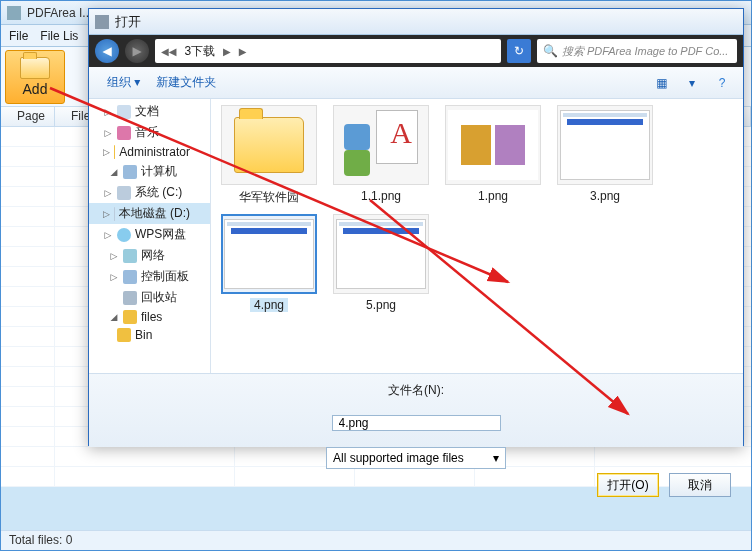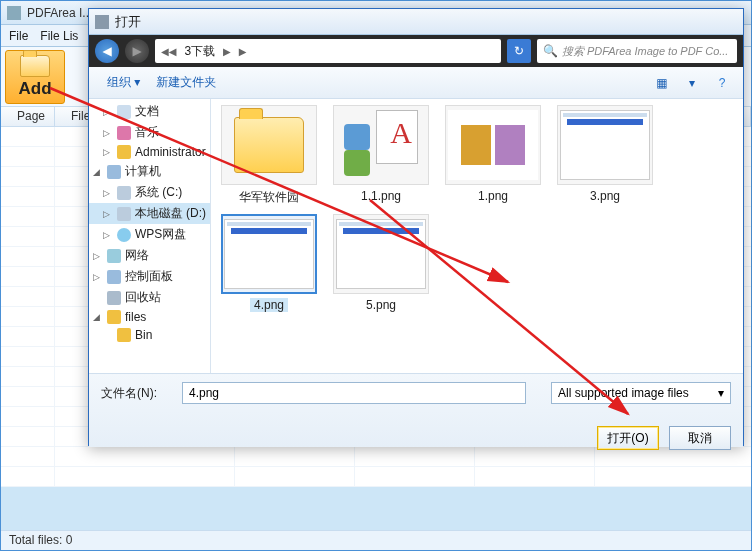--- a/index.html
+++ b/index.html
@@ -9,21 +9,21 @@
 .main-window { position: absolute; top: 0; left: 0; width: 752px; height: 551px; border: 1px solid #4a90d6; background: #cde6f7; }
 .main-titlebar { height: 24px; background: linear-gradient(#eaf3fc,#d4e7f7); display: flex; align-items: center; padding: 0 6px; border-bottom: 1px solid #a8c8e4; }
 .main-titlebar .app-icon { width: 14px; height: 14px; background: #8ab; margin-right: 6px; }
 .main-titlebar .title { color: #333; font-size: 12px; }
 .main-menu { height: 22px; background: #eaf3fc; display: flex; align-items: center; padding: 0 8px; gap: 12px; border-bottom: 1px solid #a8c8e4; }
 .main-menu span { color: #222; font-size: 12px; }
 .toolbar-row { height: 60px; background: #f4f9fe; display: flex; align-items: center; padding-left: 4px; border-bottom: 1px solid #c8dcef; }
 .add-btn { width: 60px; height: 54px; background: linear-gradient(#ffd77a,#ffb030); border: 1px solid #e09000; border-radius: 3px; display: flex; flex-direction: column; align-items: center; justify-content: center; gap: 2px; }
 .folder-glyph { width: 30px; height: 22px; background: linear-gradient(#fff3d0,#ffd060); border: 1px solid #d4a030; border-radius: 2px 4px 2px 2px; position: relative; }
 .folder-glyph::before { content:""; position:absolute; left:2px; top:-6px; width:12px; height:6px; background:#ffd060; border:1px solid #d4a030; border-bottom:none; border-radius:2px 2px 0 0; }
-.add-btn span { font-size: 17px; color: #222; font-weight: bold; }
+.add-btn span { font-size: 14px; color: #222; }
 .grid-header { height: 20px; background: linear-gradient(#fafcfe,#e8f0f8); display: flex; border-bottom: 1px solid #c8dcef; }
 .grid-header .col { padding: 2px 16px; border-right: 1px solid #c8dcef; font-size: 12px; color: #333; }
 .grid-body { background: #fff; }
 .grid-body .row { height: 20px; border-bottom: 1px solid #eef4fa; }
 .grid-body .row .cell { display:inline-block; height:100%; border-right:1px solid #eef4fa; }
 .status { position: absolute; bottom: 0; left: 0; right: 0; height: 20px; background: #eaf3fc; border-top: 1px solid #c8dcef; padding: 2px 8px; font-size: 12px; color: #333; }
 
 
 .dialog { position: absolute; top: 8px; left: 88px; width: 656px; height: 438px; border: 1px solid #2a6bbf; background: #fff; box-shadow: 0 3px 14px rgba(0,0,0,.3); }
 .dlg-titlebar { height: 26px; background: linear-gradient(#f4f8fc,#dce9f7); display: flex; align-items: center; padding: 0 6px; border-bottom: 1px solid #a8c8e4; }
@@ -38,21 +38,21 @@
 .refresh-btn { width: 24px; height: 24px; background: #3a7bd5; color: #fff; display:flex; align-items:center; justify-content:center; border-radius:2px; font-size:12px; }
 .search-box { width: 200px; height: 24px; background: #fff; border-radius: 2px; display:flex; align-items:center; padding:0 6px; gap:4px; }
 .search-box .sicon { color:#888; font-size:12px; }
 .search-box .stext { color:#888; font-style: italic; font-size: 11px; }
 .dlg-toolbar { height: 32px; background: linear-gradient(#f8fbfe,#e6eff8); display:flex; align-items:center; padding:0 10px; border-bottom:1px solid #d0dfee; }
 .dlg-toolbar .tbtn { color:#1a5fb4; font-size:12px; padding:2px 8px; }
 .dlg-toolbar .spacer { flex:1; }
 .dlg-toolbar .ricon { width:22px; height:22px; margin-left:8px; display:flex; align-items:center; justify-content:center; color:#1a5fb4; border:1px solid transparent; }
 .dlg-body { display:flex; height: 274px; }
 .tree { width: 122px; background: #fff; border-right: 1px solid #d8e4f0; overflow:hidden; padding-top:2px; }
-.tree-item { display:flex; align-items:center; gap:4px; padding:2px 4px; font-size:12px; color:#222; white-space:nowrap; }
+.tree-item { display:flex; align-items:center; gap:4px; padding:2px 20px; font-size:12px; color:#222; white-space:nowrap;text-align:center; }
 .tree-item.l1 { padding-left: 14px; }
 .tree-item.sel { background:#cde6f7; }
 .tri { width:10px; color:#666; font-size:9px; display:inline-block; }
 .ticon { width:14px; height:14px; display:inline-block; background:#f0c040; border-radius:2px; }
 .ticon.disk { background:#bcd; }
 .ticon.net { background:#9cd; }
 .ticon.cloud { background:#8ce; border-radius:50%; }
 .ticon.cp { background:#9bd; }
 .ticon.bin { background:#abc; }
 .ticon.music { background:#d7a; }
@@ -72,21 +72,21 @@
 .pdf-thumb { width:74px; height:70px; position:relative; }
 .pdf-thumb .p { position:absolute; right:0; top:0; width:42px; height:54px; background:#fff; border:1px solid #bbb; }
 .pdf-thumb .a { position:absolute; right:6px; top:6px; color:#c33; font-size:30px; font-family:serif; }
 .pdf-thumb .w { position:absolute; left:0; top:14px; width:26px; height:26px; background:#5b9bd5; border-radius:4px; }
 .pdf-thumb .x { position:absolute; left:0; bottom:4px; width:26px; height:26px; background:#70ad47; border-radius:4px; }
 .mini-two { width:90px; height:70px; background:#fff; display:flex; align-items:center; justify-content:center; gap:4px; }
 .mini-two .b1 { width:30px; height:40px; background:#d8a030; }
 .mini-two .b2 { width:30px; height:40px; background:#b080c0; }
 
 .dlg-footer { height: 74px; background: linear-gradient(#f2f7fc,#e6eff8); padding: 8px 12px; border-top:1px solid #d0dfee; }
-.fn-row { display:flex; align-items:center; gap:25px; margin-bottom:22px; }
+.fn-row { display:flex; align-items:center; gap:16px; margin-bottom:4px;flex-direction:column; }
 .fn-label { font-size:12px; color:#222; }
 .fn-input { flex:1; height:22px; border:1px solid #9bb8d3; padding:0 6px; font-size:12px; background:#fff; }
 .filter { width: 180px; height:22px; border:1px solid #9bb8d3; background:#fff; display:flex; align-items:center; padding:0 6px; font-size:12px; justify-content:space-between; }
 .btn-row { display:flex; justify-content:flex-end; gap:10px; }
 .dbtn { width:62px; height:24px; border:1px solid #8aa8c8; background:linear-gradient(#fdfefe,#e4edf6); font-size:12px; display:flex; align-items:center; justify-content:center; }
 .dbtn.primary { border:1px solid #e0b000; box-shadow: 0 0 0 1px #ffe88a inset; }
 
 
 .arrow-svg { position:absolute; top:0; left:0; pointer-events:none; }
 </style>

